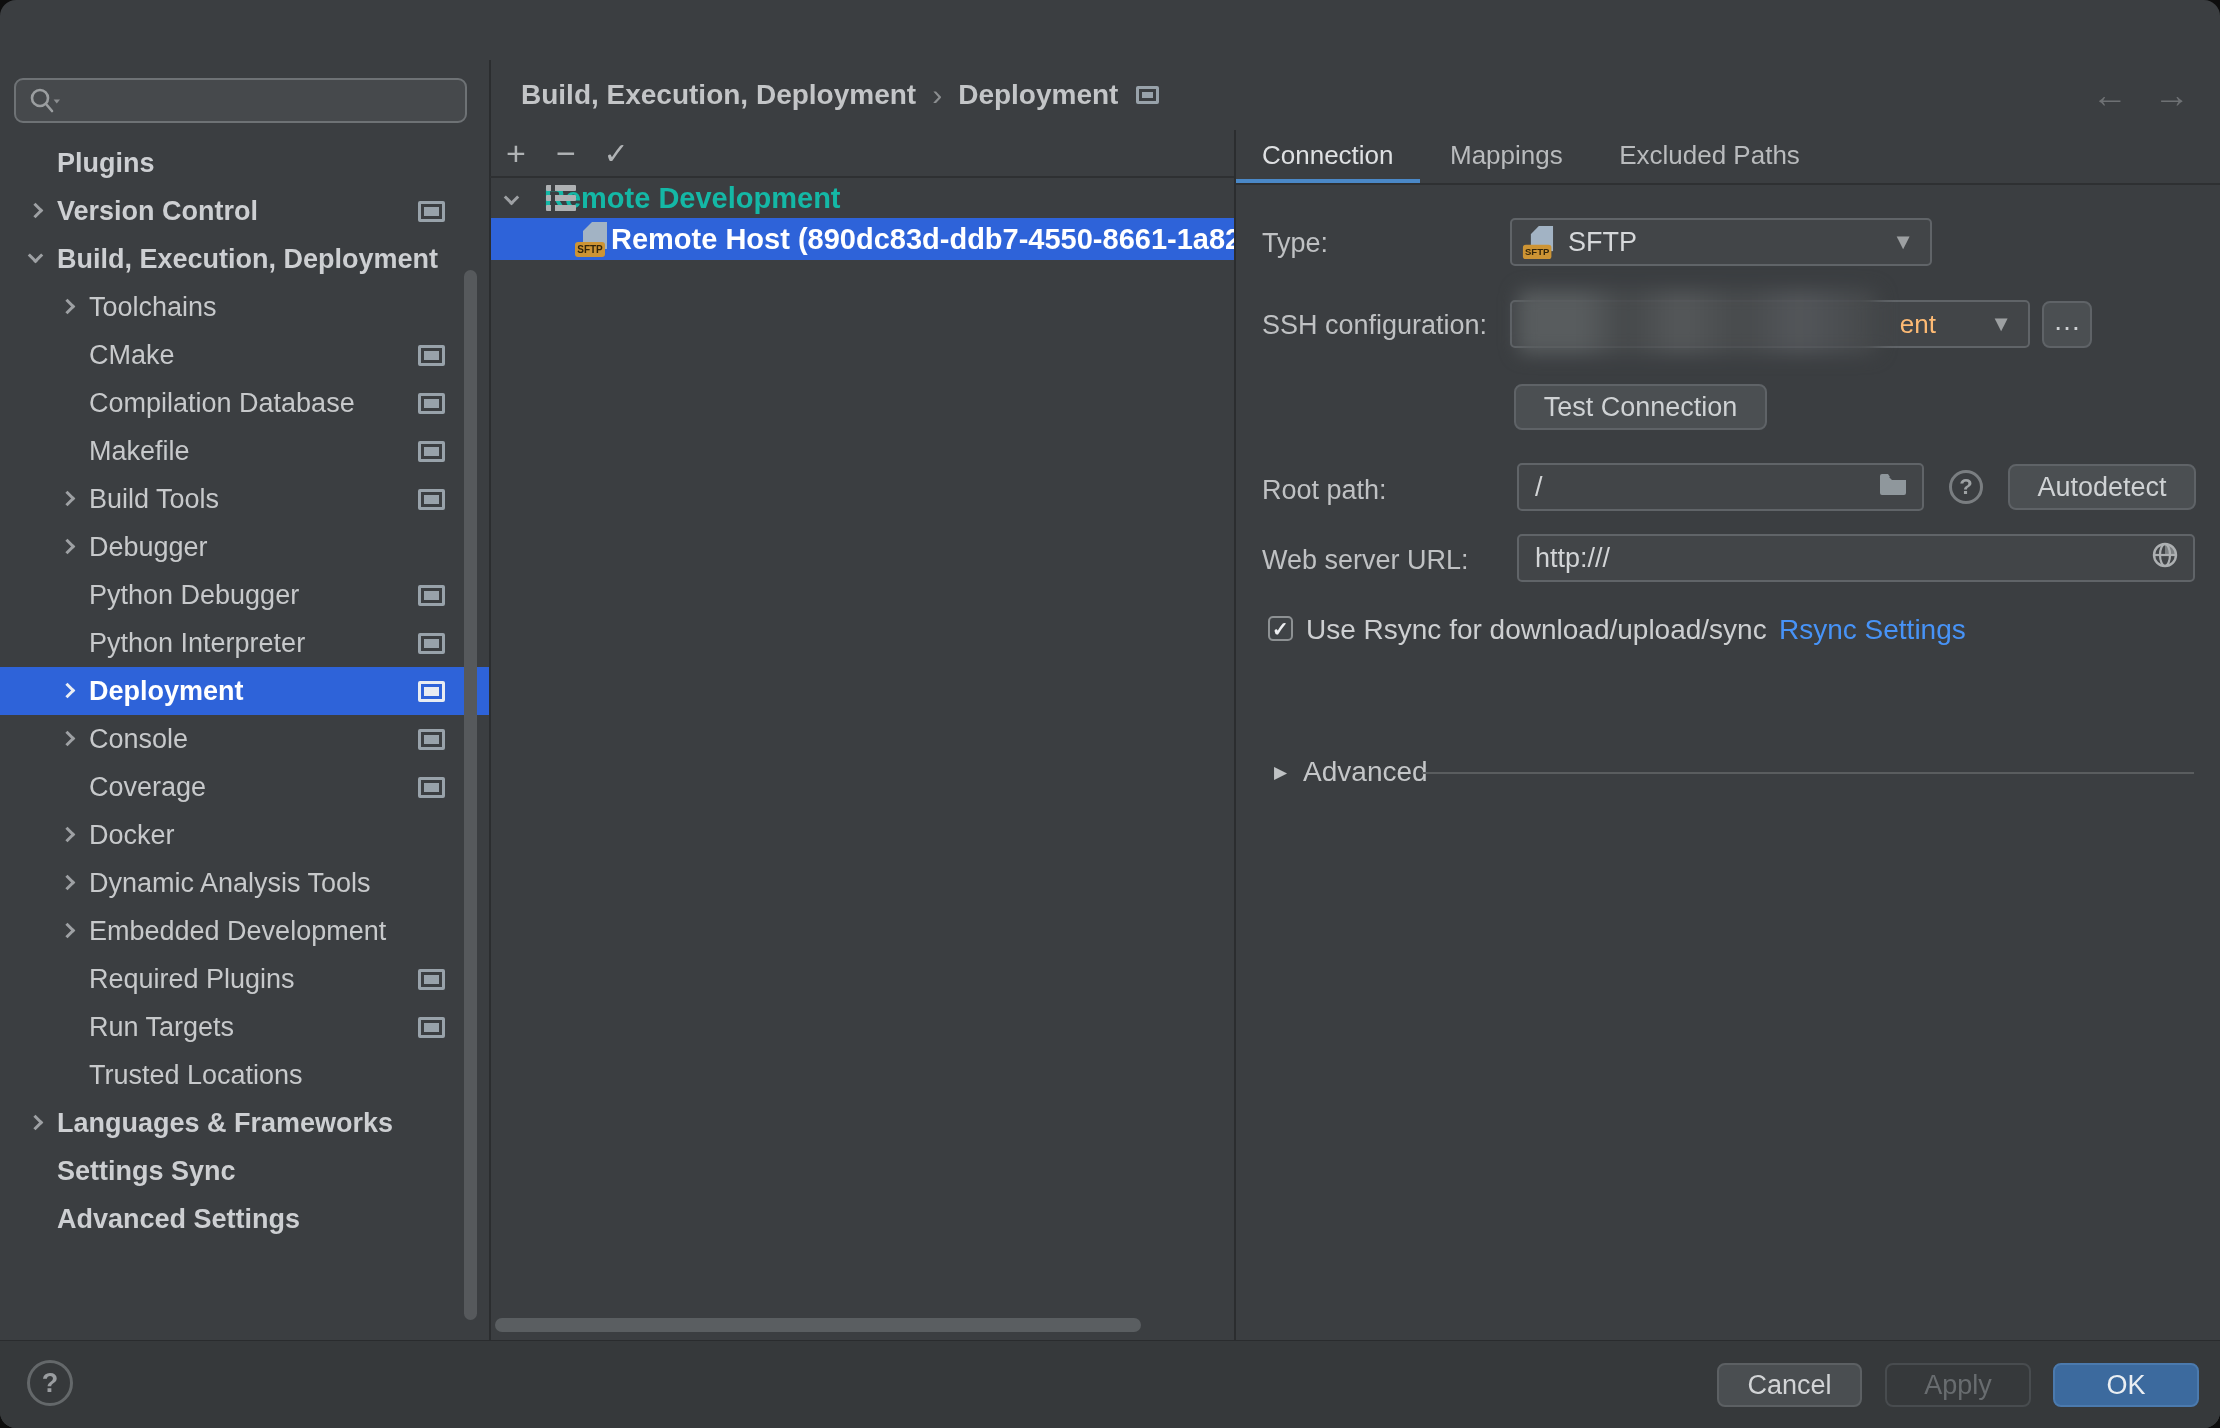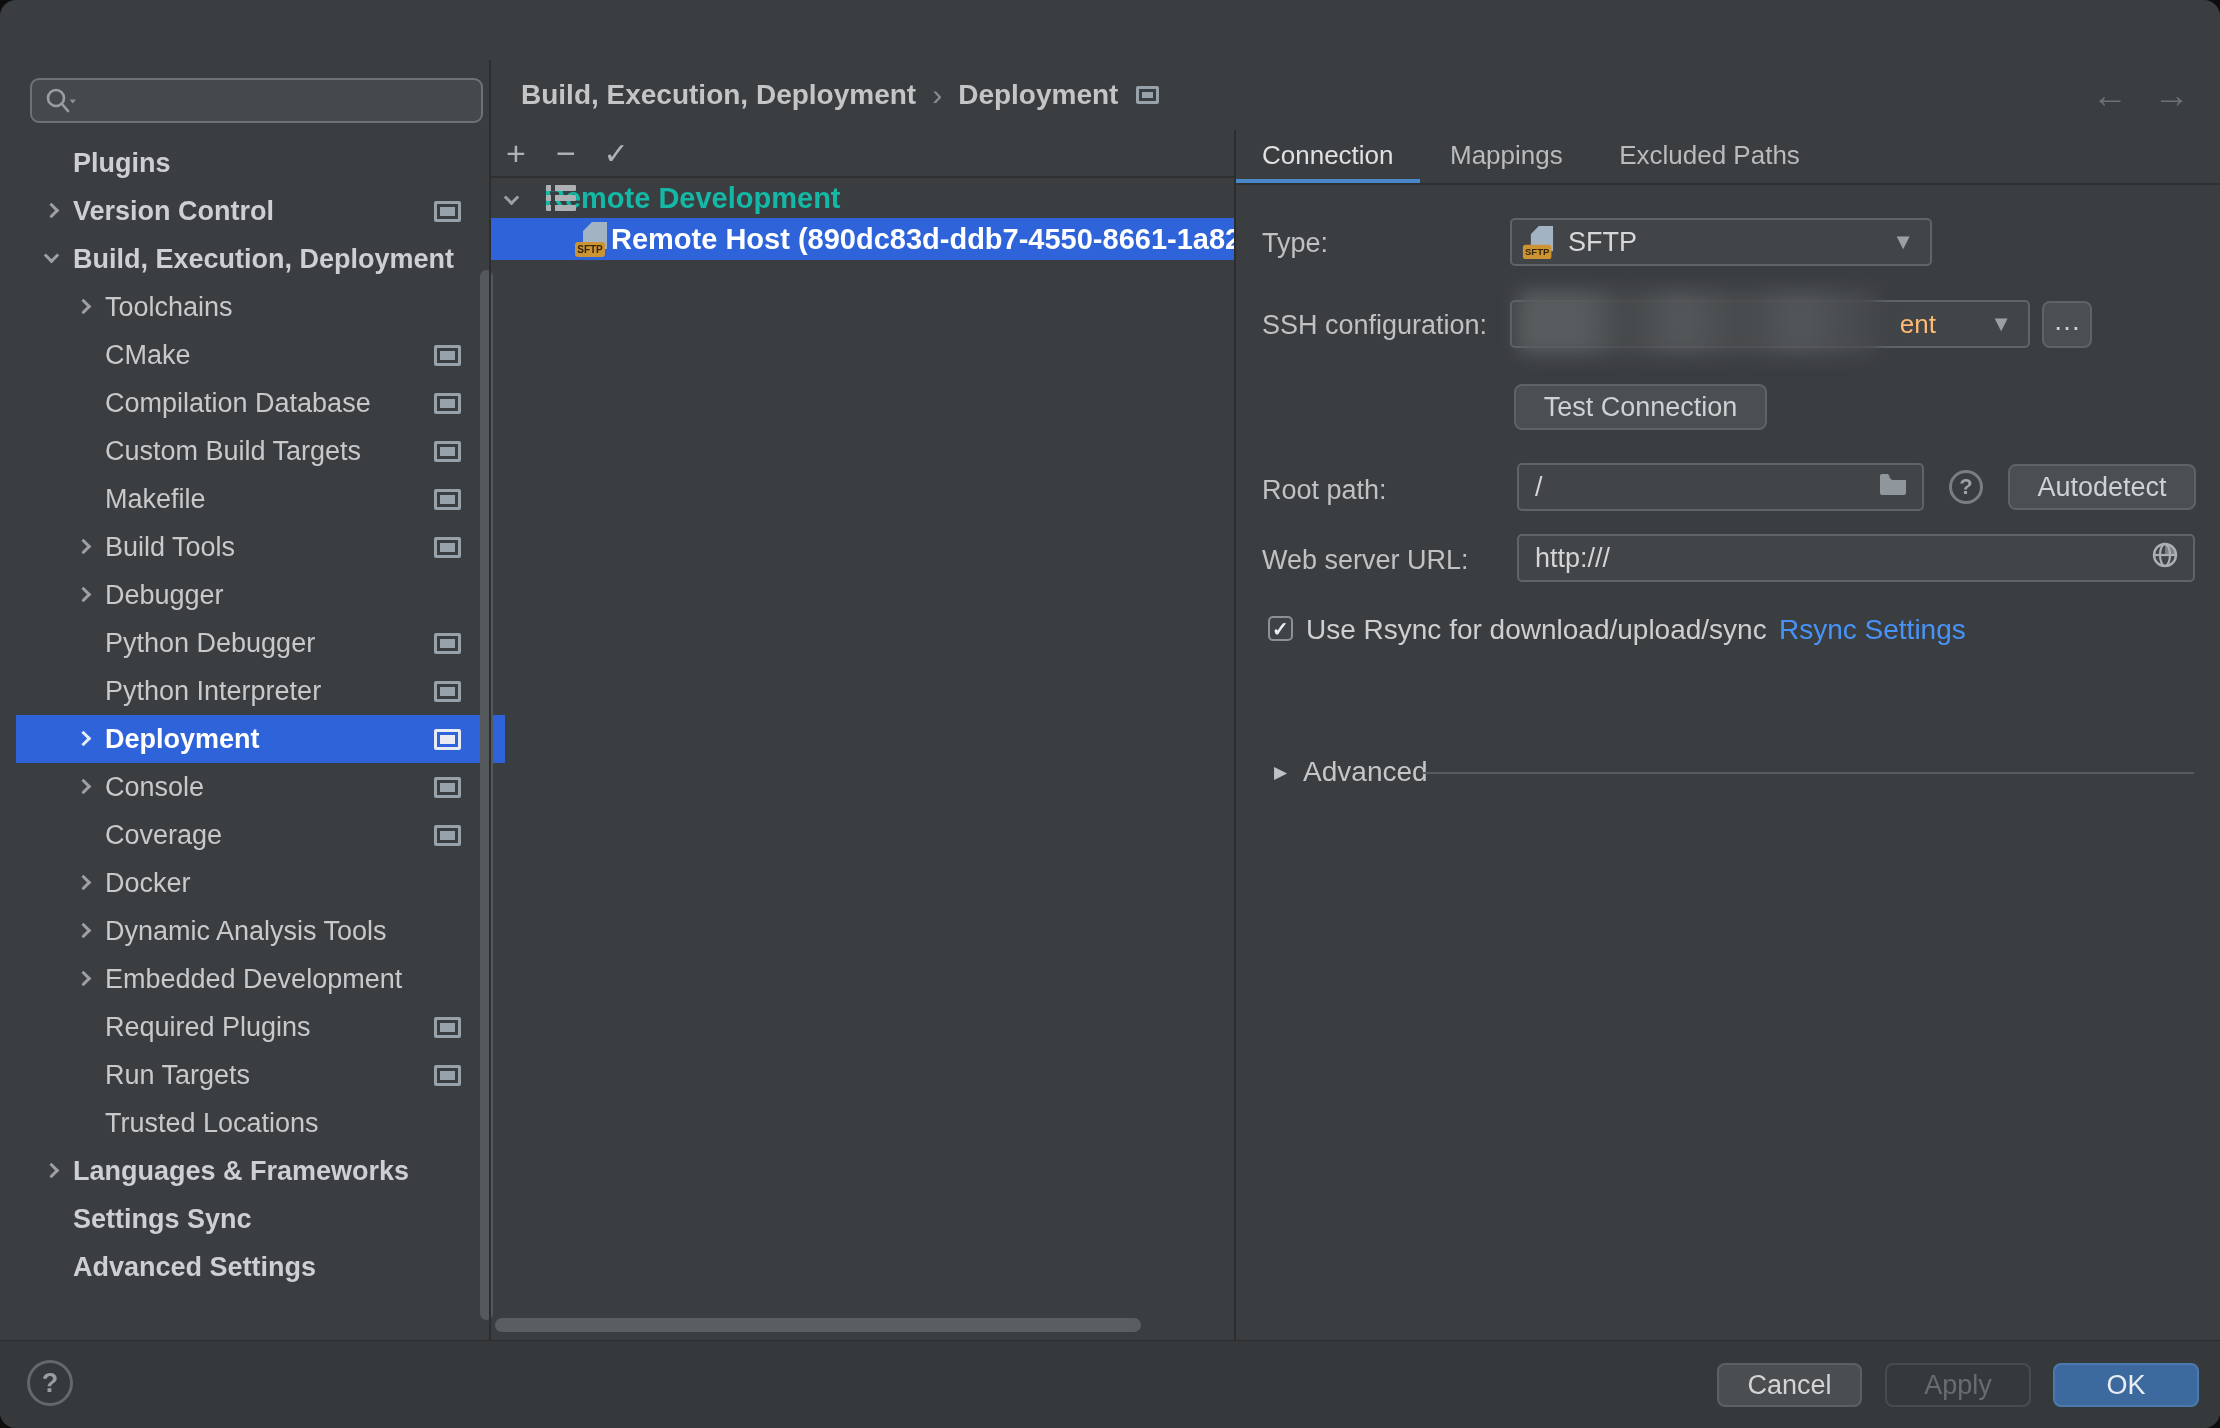--- a/index.html
+++ b/index.html
@@ -17,21 +17,21 @@
 
   
   .vdiv{position:absolute;width:2px;background:#2B2D2F;}
   .vd1{left:489px;top:60px;bottom:88px;}
   .vd2{left:1234px;top:130px;bottom:88px;}
   .hline{position:absolute;height:1.5px;background:#2E3032;}
   .toolbar-sep{left:490px;width:744px;top:176px;}
   .tab-sep{left:1236px;right:0;top:183px;}
 
   
-  .sidebar{position:absolute;left:16px;top:60px;width:489px;bottom:88px;overflow:hidden;}
+  .sidebar{position:absolute;left:0;top:60px;width:489px;bottom:88px;overflow:hidden;}
   .search{position:absolute;left:14px;top:18px;width:453px;height:45px;background:#46494C;border:2px solid #6E7275;border-radius:9px;display:flex;align-items:center;padding:0 12px;}
   .search input{flex:1;background:transparent;border:none;outline:none;color:#D7D9DB;font-size:26px;font-family:"Liberation Sans",sans-serif;}
   .mag{flex:0 0 auto;display:flex;align-items:center;margin-right:8px;}
   .sidebar-list{position:absolute;left:0;top:79px;width:100%;}
   .srow{position:relative;height:48px;display:flex;align-items:center;font-size:27px;color:#C7C9CB;cursor:default;}
   .srow.bold{font-weight:700;color:#CDCFD2;}
   .srow .chev{position:absolute;top:18px;width:11px;height:11px;border-right:3px solid #9EA1A4;border-bottom:3px solid #9EA1A4;display:none;}
   .srow.ch-right .chev{display:block;transform:rotate(-45deg);}
   .srow.ch-down .chev{display:block;transform:rotate(45deg);top:15px;}
   .srow.lvl0 .chev{left:30px;}
@@ -164,25 +164,20 @@
           <span class="slabel">CMake</span>
           <span class="scr"></span>
         </div>
 
         <div class="srow lvl1">
 
           <span class="slabel">Compilation Database</span>
           <span class="scr"></span>
         </div>
 
-        <div class="srow lvl1">
-
-          <span class="slabel">Custom Build Targets</span>
-          <span class="scr"></span>
-        </div>
 
         <div class="srow lvl1">
 
           <span class="slabel">Makefile</span>
           <span class="scr"></span>
         </div>
 
         <div class="srow lvl1 ch-right">
           <span class="chev"></span>
           <span class="slabel">Build Tools</span>

